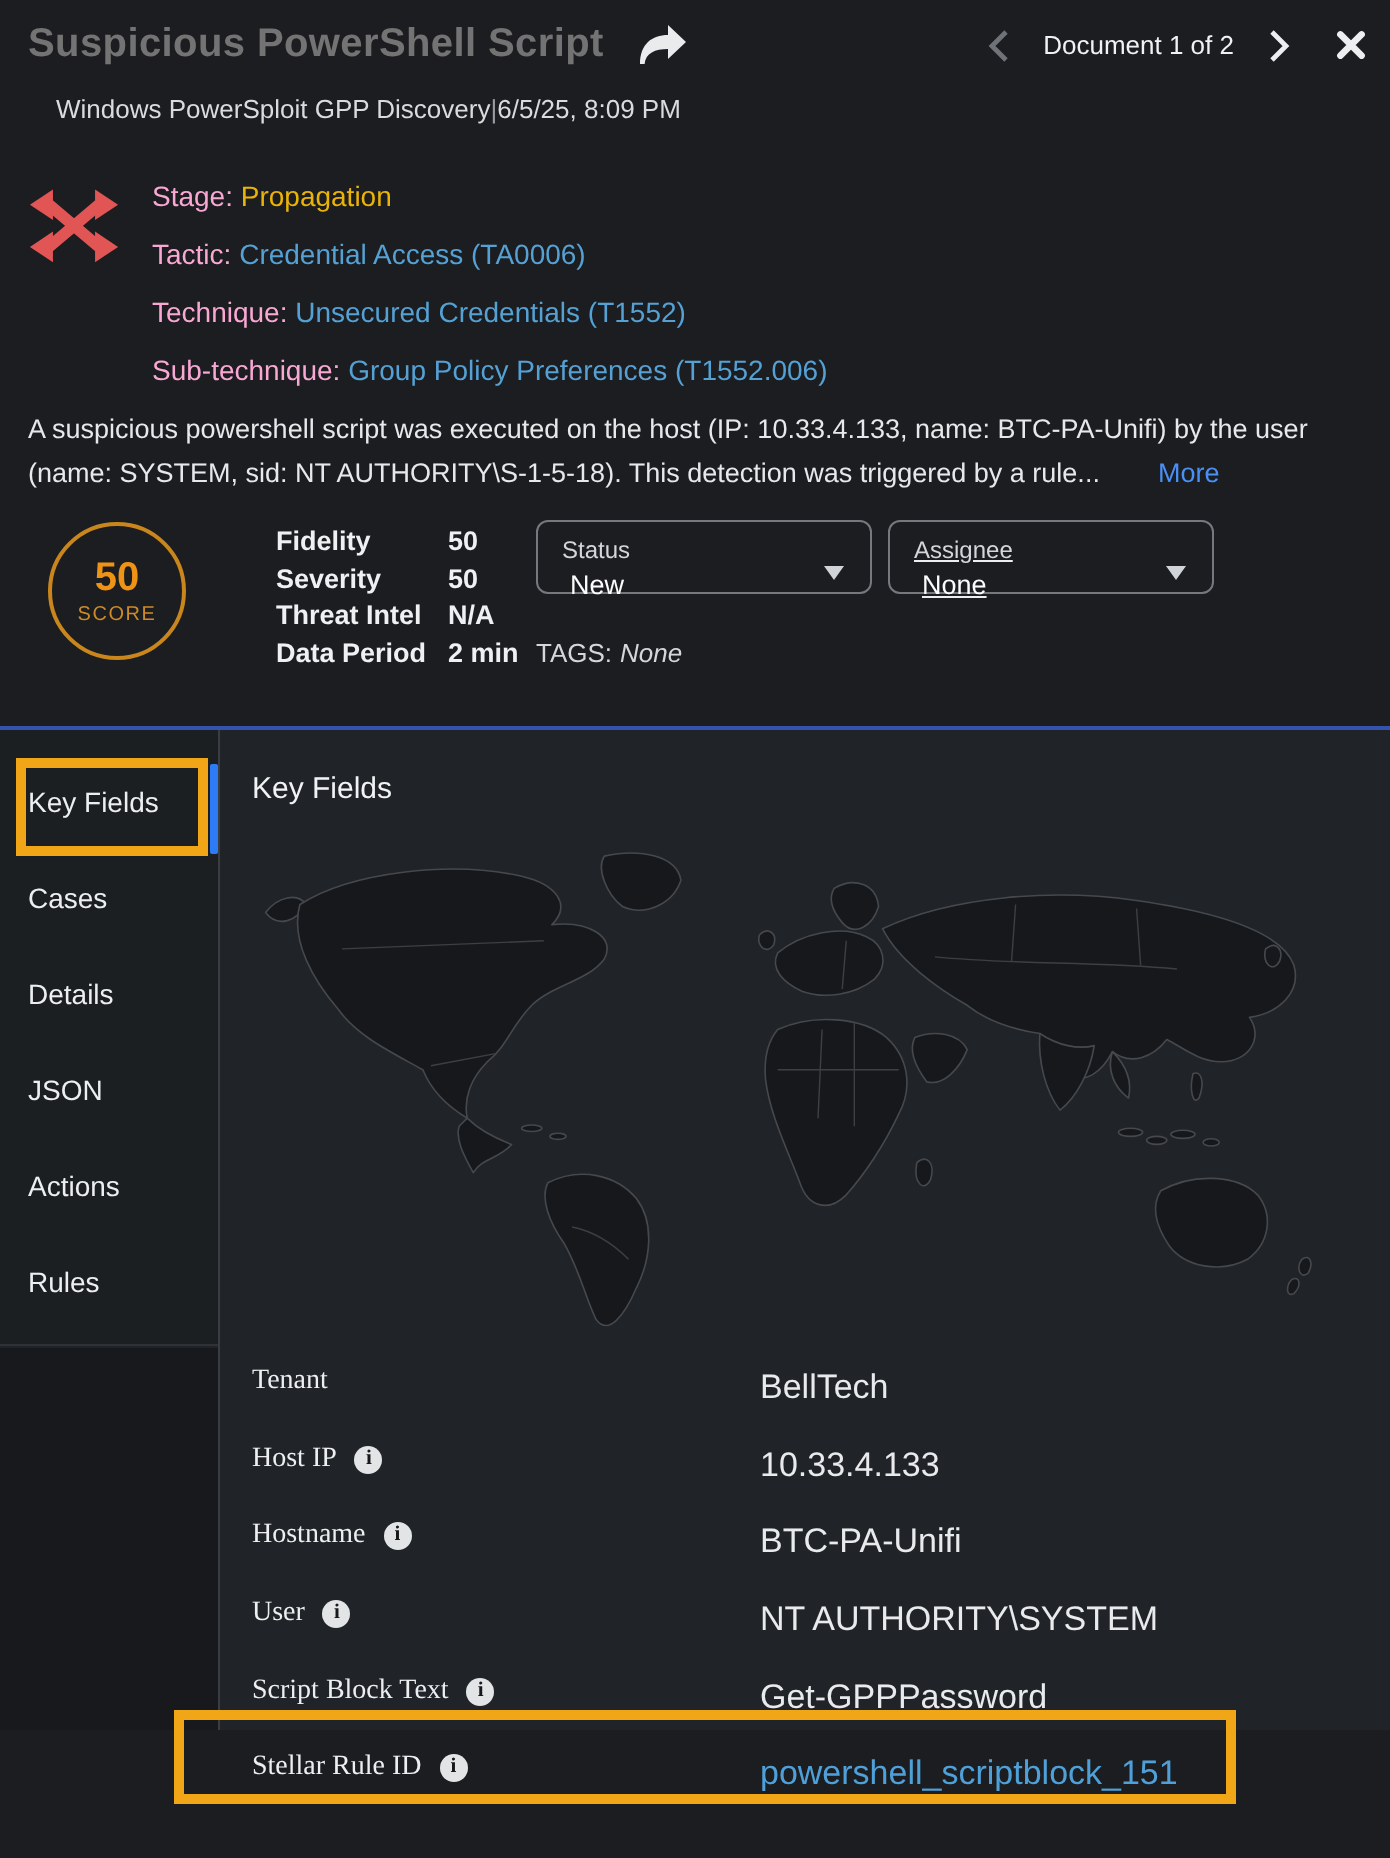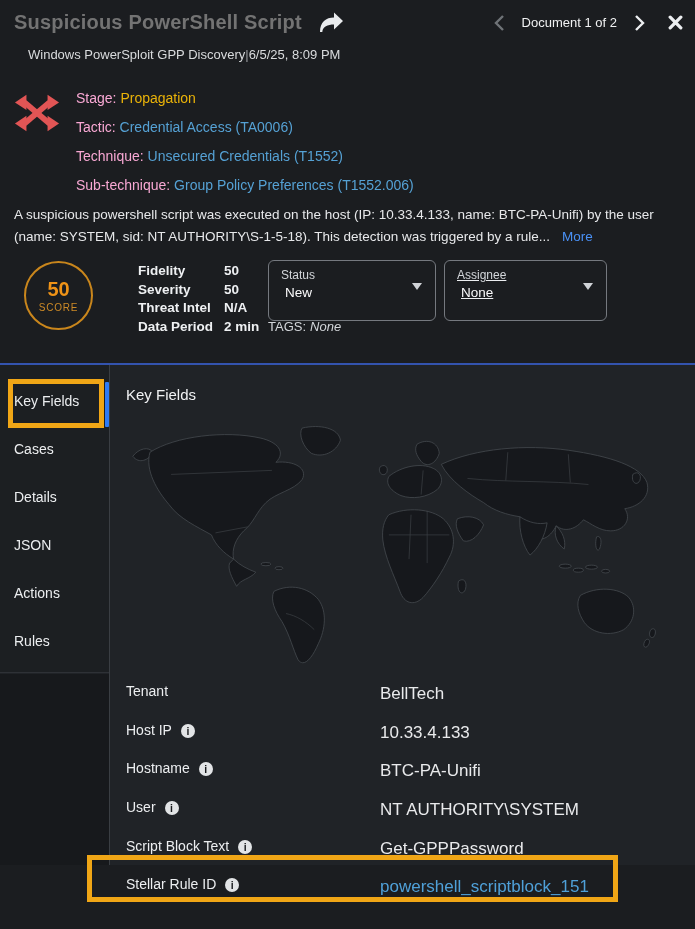--- a/index.html
+++ b/index.html
@@ -21,32 +21,32 @@
   .pipe { color:#9a9da0; }
 
   .killchain { position:absolute; left:14px; top:84px; display:flex; gap:16px; }
   .kc-icon { width:46px; height:46px; flex:0 0 auto; margin-top:4px; }
   .kc-lines { font-size:14px; line-height:29px; }
   .kc-label { color:#f9a8d4;margin-top:45px; }
   .kc-value { color:#eab308; }
   .kc-link { color:#55a1d4; cursor:pointer; }
 
   .desc { position:absolute; left:14px; top:204px; width:672px; font-size:13.5px; line-height:21.5px; color:#e7e8ea; }
-  .more { color:#4a90f4; cursor:pointer; margin-left:12px; text-decoration:none; }
+  .more { color:#4a90f4; cursor:pointer; margin-left:29px; text-decoration:none; }
 
   .score-circle { position:absolute; left:24px; top:261px; width:69px; height:69px; border:2px solid #c9861c; border-radius:50%; display:flex; flex-direction:column; align-items:center; justify-content:center; }
   .score-num { font-size:20px; font-weight:700; color:#ef9317; line-height:21px; }
   .score-label { font-size:10px; color:#cd8a26; letter-spacing:.8px; margin-top:2px; }
 
   .stats { position:absolute; left:138px; top:262px; }
   .stat-row { display:flex; font-size:13.5px; font-weight:600; line-height:18.7px; color:#eef0f2; }
   .stat-label { width:86px; }
   .stat-value { }
 
-  .dropdown { position:absolute; top:260px; height:61px; border:1px solid #75797f; border-radius:6px; padding:7px 12px 0 12px; cursor:pointer; }
+  .dropdown { position:absolute; top:260px; height:37px; border:1px solid #75797f; border-radius:6px; padding:7px 12px 0 12px; cursor:pointer; }
   .dropdown.status { left:268px; width:168px; }
   .dropdown.assignee { left:444px; width:163px;text-decoration:underline; }
   .dd-label { font-size:12px; color:#d3d6da; }
   .dd-value { font-size:13.5px; color:#fbfbfc; margin-top:3px; padding-left:4px; }
   .caret { position:absolute; right:13px; top:22px; width:0; height:0; border-left:5.5px solid transparent; border-right:5.5px solid transparent; border-top:7px solid #d0d3d7; }
 
   .tags { position:absolute; left:268px; top:319px; font-size:13px; color:#d3d6da; }
   .tags-value { font-style:italic; margin-left:4px; }
 
   .blue-divider { position:absolute; left:0; top:363px; width:695px; height:2px; background:#3353ae; }
@@ -59,21 +59,21 @@
   .side-item { font-size:14px; color:#eceef0; height:20px; margin-bottom:28px; cursor:pointer; white-space:nowrap; }
   .active-indicator { position:absolute; left:105px; top:17px; width:4px; height:45px; background:#2e7bf6; border-radius:1px; }
 
   .content { position:absolute; left:110px; top:0; right:0; bottom:0; }
   .content h2 { position:absolute; left:16px; top:21px; font-size:15px; font-weight:400; color:#f1f2f4; }
   .map { position:absolute; left:14px; top:57px; width:566px; height:250px; }
   .map svg { width:100%; height:100%; display:block; }
 
   .fields { position:absolute; left:16px; top:312px; right:8px; }
   .field-row { position:relative; height:38.7px; }
-  .field-labelwrap { position:absolute; left:0; top:6px; display:flex; align-items:flex-end; }
+  .field-labelwrap { position:absolute; left:0; top:6px; display:flex; align-items:center;font-family:Liberation Serif, serif; }
   .field-label { font-size:14px; color:#eceef0; }
   .info-icon { display:inline-block; width:14px; height:14px; margin-left:9px; border-radius:50%; background:#e2e4e6; color:#17191c; font-size:10.5px; font-weight:700; line-height:14px; text-align:center; cursor:pointer; }
   .field-value { position:absolute; left:254px; top:7px; font-size:17px; color:#e9eaec; white-space:nowrap; }
   .field-value.link { color:#4fa0d8; cursor:pointer; }
 
   
   .annotation { position:absolute; border:5px solid #f0a616; background:transparent; z-index:50; pointer-events:none; }
   .rect1 { left:8px; top:379px; width:96px; height:49px; }
   .rect2 { left:87px; top:855px; width:531px; height:47px; }
 </style>

